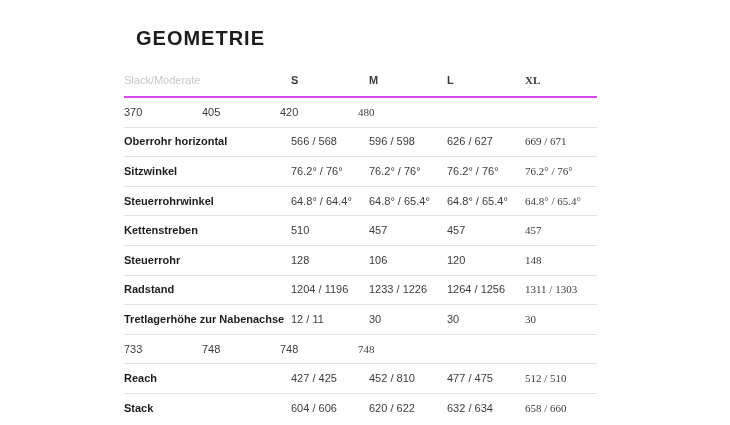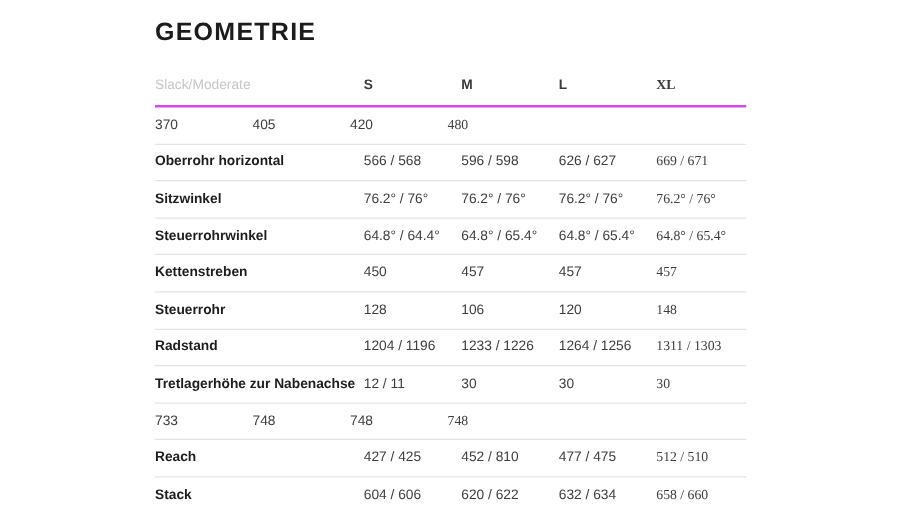--- a/index.html
+++ b/index.html
@@ -10,21 +10,21 @@
   }
   .page {
     width: 730px;
     height: 425px;
     overflow: hidden;
     background: #ffffff;
     box-sizing: border-box;
     padding: 14px 0 0 124px;
   }
   .title {
-    margin: 0;
+    margin: 12px;
     font-size: 20px;
     line-height: 24px;
     font-weight: 800;
     letter-spacing: 1px;
     color: #1c1c1c;
   }
   .geo-table {
     width: 473px;
     margin-top: 24px;
   }
@@ -113,21 +113,21 @@
         </div>
         <div class="row data-row">
     <div class="cell label-cell">Steuerrohrwinkel</div>
   <div class="cell value-cell">64.8° / 64.4°</div>
           <div class="cell value-cell">64.8° / 65.4°</div>
           <div class="cell value-cell">64.8° / 65.4°</div>
           <div class="cell value-cell">64.8° / 65.4°</div>
         </div>
         <div class="row data-row">
     <div class="cell label-cell">Kettenstreben</div>
-  <div class="cell value-cell">450</div>
+  <div class="cell value-cell">510</div>
           <div class="cell value-cell">457</div>
           <div class="cell value-cell">457</div>
           <div class="cell value-cell">457</div>
         </div>
         <div class="row data-row">
     <div class="cell label-cell">Steuerrohr</div>
   <div class="cell value-cell">128</div>
           <div class="cell value-cell">106</div>
           <div class="cell value-cell">120</div>
           <div class="cell value-cell">148</div>

